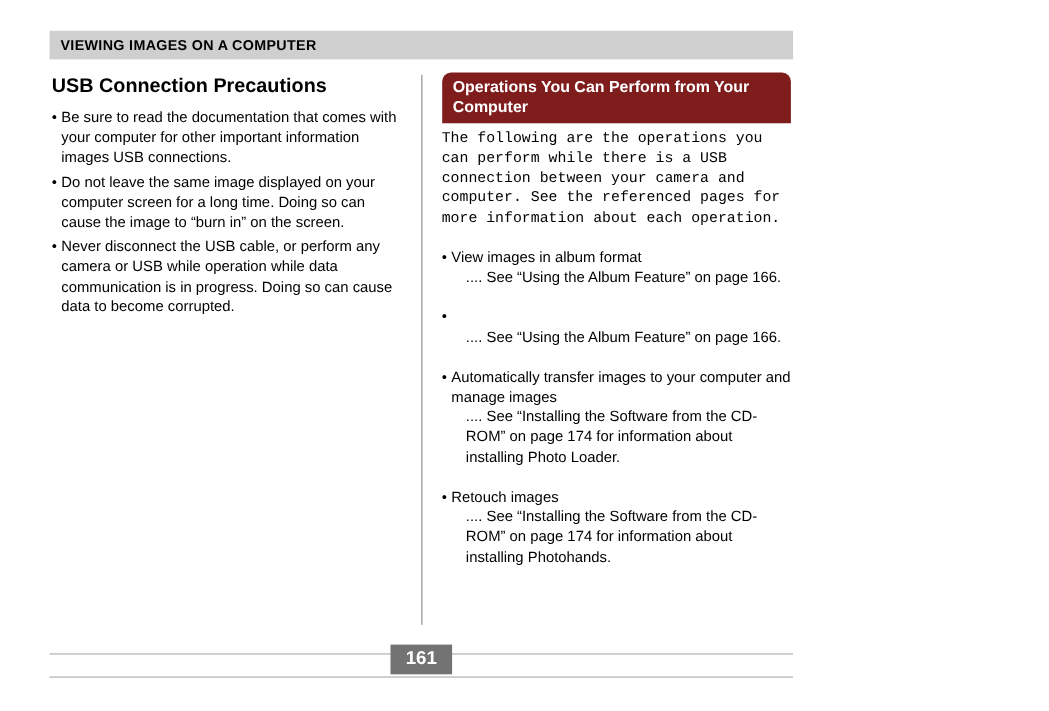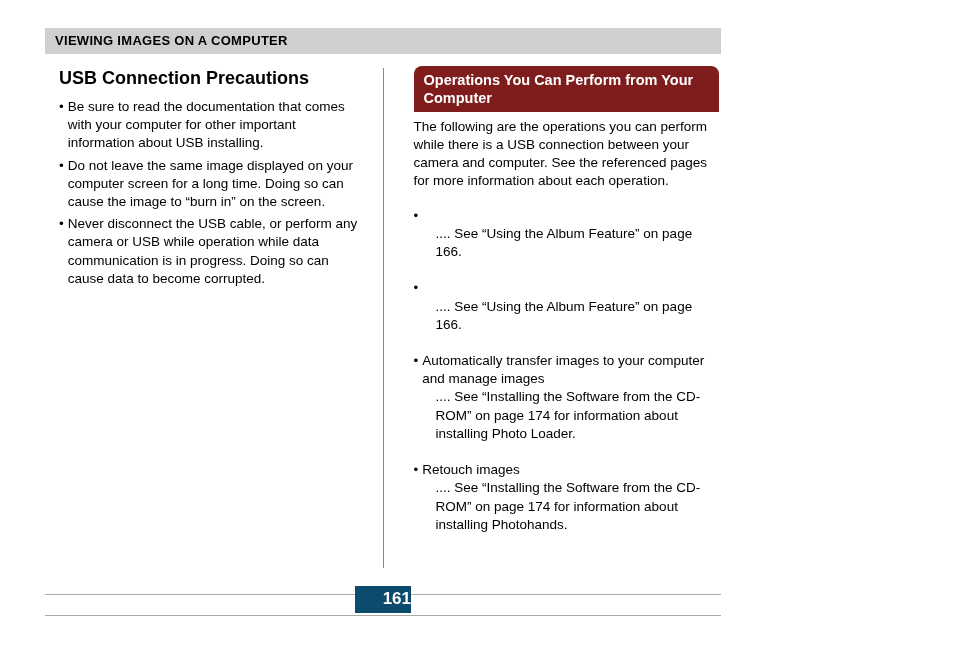--- a/index.html
+++ b/index.html
@@ -29,21 +29,20 @@
   .columns {
     display: flex;
     gap: 0;
     height: 510px;
     position: relative;
   }
   .col {
     flex: 1;
     padding: 0 18px 0 2px;
     box-sizing: border-box;
-    margin-left: 12px;
   }
   .col.right {
     padding: 0 2px 0 18px;
   }
   .divider {
     border-left: 1.5px solid #888;
     margin: 6px 0 0 0;
     height: 500px;
   }
   h2.section-title {
@@ -64,20 +63,21 @@
     color: #fff;
     font-weight: bold;
     font-size: 14.5px;
     padding: 5px 10px 5px 10px;
     border-radius: 8px 8px 0 0;
     margin: 4px 0 6px 0;
     line-height: 1.25;
   }
   .intro {
     margin-bottom: 16px;
+    font-family: Liberation Mono, monospace;
   }
   .op-item {
     margin-bottom: 18px;
   }
   .op-head {
     display: flex;
   }
   .op-head .dot { padding-right: 4px; }
   .op-ref {
     padding-left: 22px;
@@ -95,25 +95,25 @@
     position: absolute;
     top: 6px;
   }
   .footer-line-bottom {
     border-top: 1px solid #aaa;
     width: 100%;
     position: absolute;
     bottom: 0;
   }
   .page-num {
-    background: #0c4a6e;
+    background: #737373;
     color: #fff;
     font-weight: bold;
     font-size: 17px;
-    text-align: right;
+    text-align: center;
     width: 56px;
     padding: 2px 0;
     position: absolute;
     left: 50%;
     transform: translateX(-50%);
     top: -2px;
     z-index: 2;
   }
 </style>
 </head>
@@ -125,41 +125,42 @@
     <span>VIEWING IMAGES ON A COMPUTER</span>
   </div>
 
   <div class="columns">
 
     <div class="col">
       <h2 class="section-title">USB Connection Precautions</h2>
 
       <div class="bullet">
         <span class="dot">•</span>
-        <span>Be sure to read the documentation that comes with your computer for other important information about USB installing.</span>
+        <span>Be sure to read the documentation that comes with your computer for other important information images USB connections.</span>
       </div>
       <div class="bullet">
         <span class="dot">•</span>
         <span>Do not leave the same image displayed on your computer screen for a long time. Doing so can cause the image to “burn in” on the screen.</span>
       </div>
       <div class="bullet">
         <span class="dot">•</span>
         <span>Never disconnect the USB cable, or perform any camera or USB while operation while data communication is in progress. Doing so can cause data to become corrupted.</span>
       </div>
     </div>
 
     <div class="divider"></div>
 
     <div class="col right">
       <div class="sub-heading">Operations You Can Perform from Your Computer</div>
       <div class="intro">The following are the operations you can perform while there is a USB connection between your camera and computer. See the referenced pages for more information about each operation.</div>
 
       <div class="op-item">
         <div class="op-head">
           <span class="dot">•</span>
+          <span>View images in album format</span>
         </div>
         <div class="op-ref">.... See “Using the Album Feature” on page 166.</div>
       </div>
 
       <div class="op-item">
         <div class="op-head">
           <span class="dot">•</span>
         </div>
         <div class="op-ref">.... See “Using the Album Feature” on page 166.</div>
       </div>

